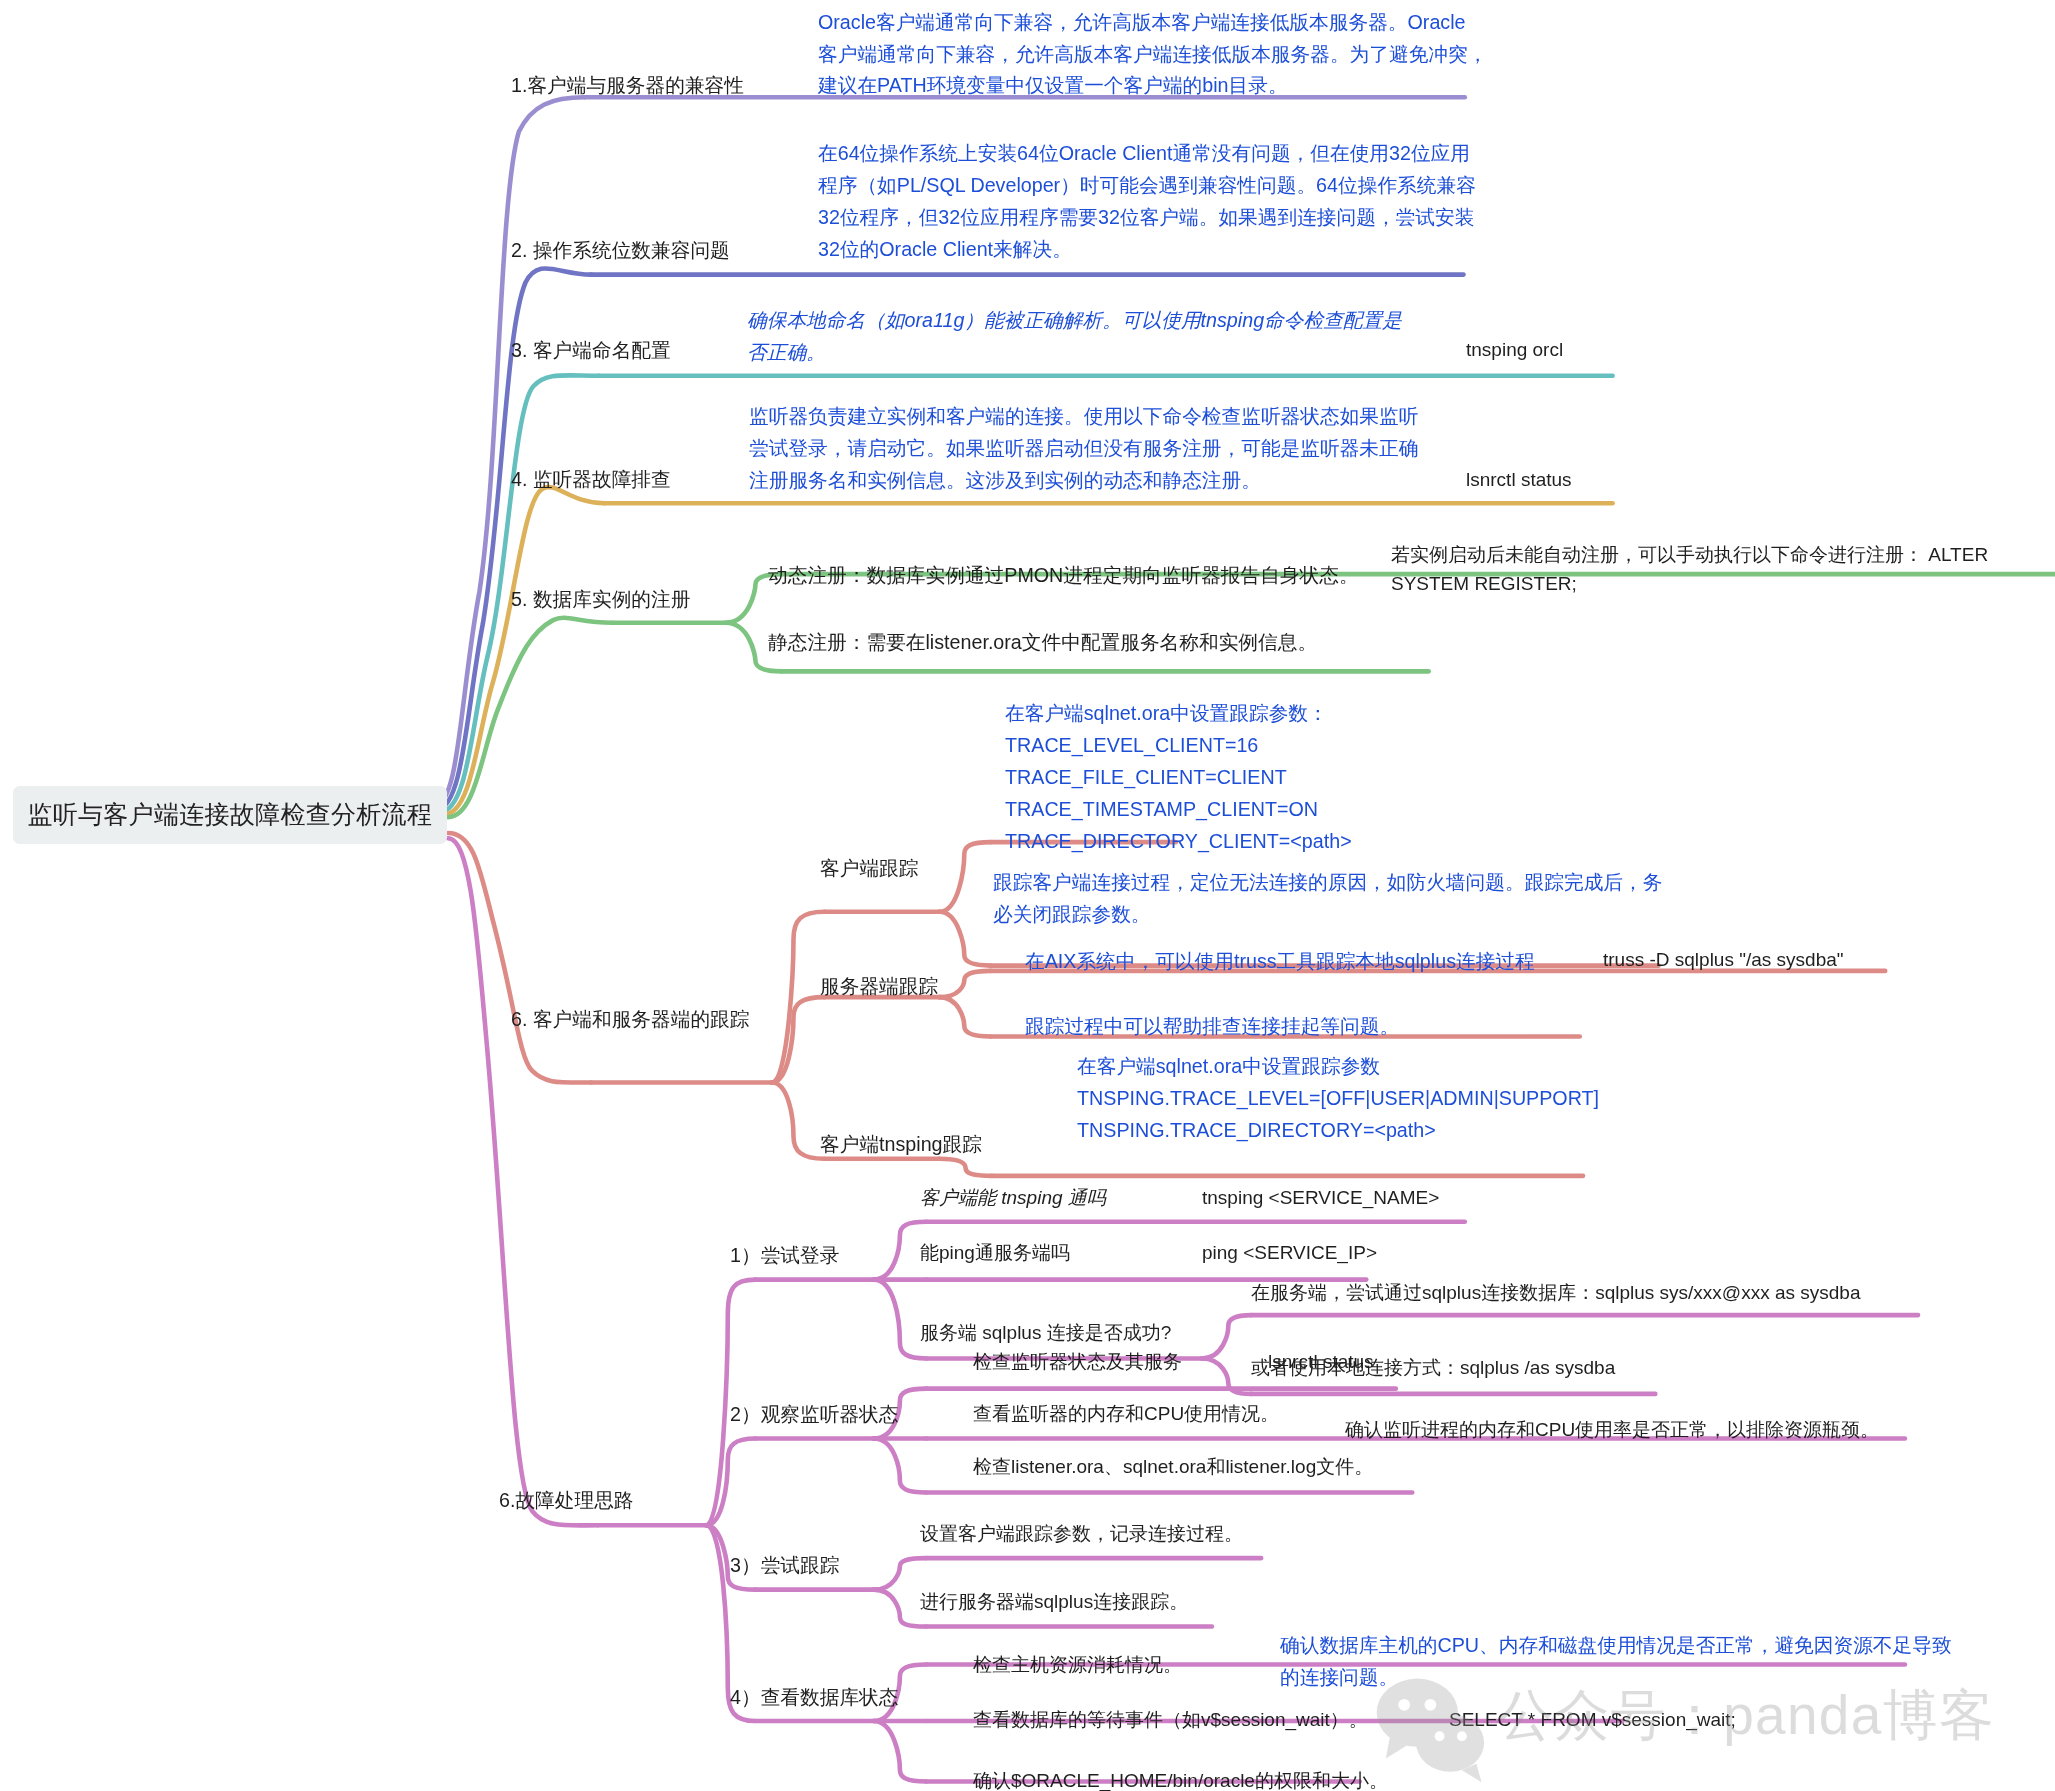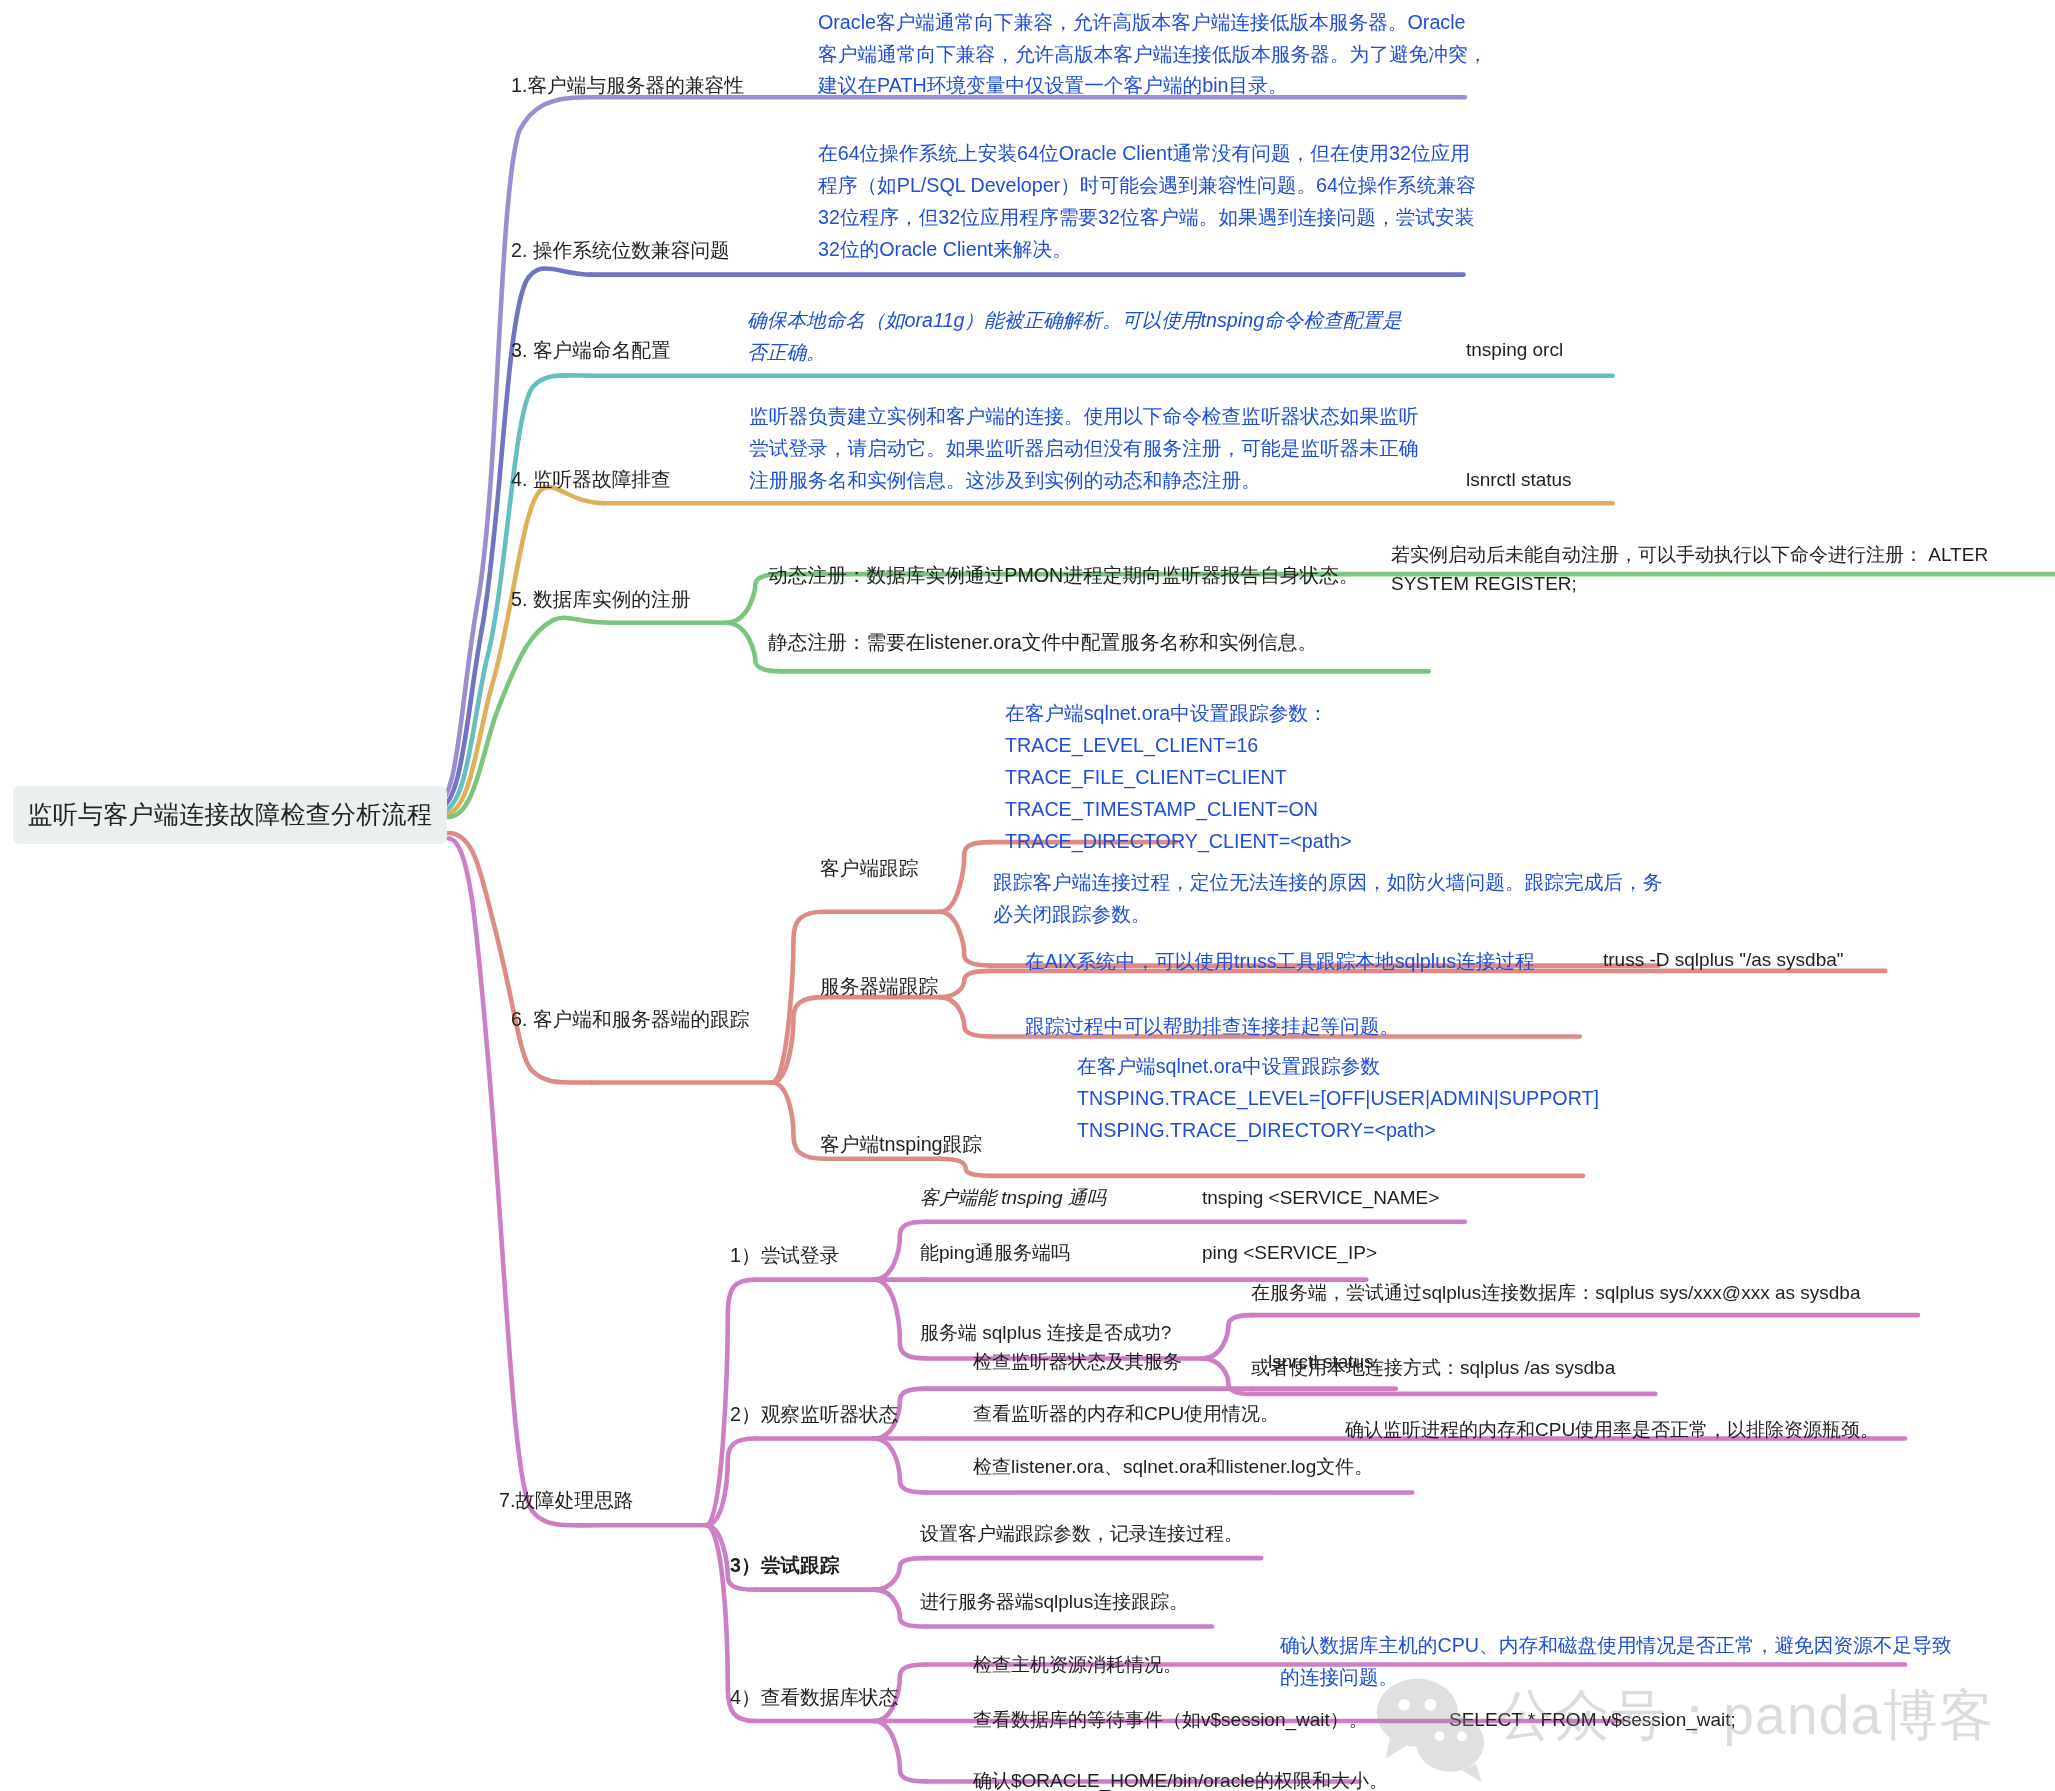--- a/index.html
+++ b/index.html
@@ -166,39 +166,39 @@
   <div class="node l2" style="left:820px;top:972px;">服务器端跟踪</div>
   <div class="node para" style="left:1025px;top:946px;">在AIX系统中，可以使用truss工具跟踪本地sqlplus连接过程</div>
   <div class="node cmd" style="left:1603px;top:946px;">truss -D sqlplus "/as sysdba"</div>
   <div class="node para" style="left:1025px;top:1011px;">跟踪过程中可以帮助排查连接挂起等问题。</div>
 
   <div class="node l2" style="left:820px;top:1130px;">客户端tnsping跟踪</div>
   <div class="node para" style="left:1077px;top:1051px;">在客户端sqlnet.ora中设置跟踪参数
 TNSPING.TRACE_LEVEL=[OFF|USER|ADMIN|SUPPORT]
 TNSPING.TRACE_DIRECTORY=&lt;path&gt;</div>
 
-  <div class="node l1" style="left:499px;top:1486px;">7.故障处理思路</div>
+  <div class="node l1" style="left:499px;top:1486px;">6.故障处理思路</div>
 
   <div class="node l2" style="left:730px;top:1241px;">1）尝试登录</div>
   <div class="node l3" style="left:920px;top:1184px;font-style:italic;">客户端能 tnsping 通吗</div>
   <div class="node cmd" style="left:1202px;top:1184px;">tnsping &lt;SERVICE_NAME&gt;</div>
   <div class="node l3" style="left:920px;top:1239px;">能ping通服务端吗</div>
   <div class="node cmd" style="left:1202px;top:1239px;">ping &lt;SERVICE_IP&gt;</div>
   <div class="node l3" style="left:920px;top:1319px;">服务端 sqlplus 连接是否成功?</div>
   <div class="node l3" style="left:1251px;top:1279px;">在服务端，尝试通过sqlplus连接数据库：sqlplus sys/xxx@xxx as sysdba</div>
   <div class="node l3" style="left:1251px;top:1354px;">或者使用本地连接方式：sqlplus /as sysdba</div>
 
   <div class="node l2" style="left:730px;top:1400px;">2）观察监听器状态</div>
   <div class="node l3" style="left:973px;top:1348px;">检查监听器状态及其服务</div>
   <div class="node cmd" style="left:1268px;top:1348px;">lsnrctl status</div>
   <div class="node l3" style="left:973px;top:1400px;">查看监听器的内存和CPU使用情况。</div>
   <div class="node l3" style="left:1345px;top:1400px;margin-top:16px;">确认监听进程的内存和CPU使用率是否正常，以排除资源瓶颈。</div>
   <div class="node l3" style="left:973px;top:1453px;">检查listener.ora、sqlnet.ora和listener.log文件。</div>
 
-  <div class="node l2" style="left:730px;top:1551px;font-weight:bold;">3）尝试跟踪</div>
+  <div class="node l2" style="left:730px;top:1551px;">3）尝试跟踪</div>
   <div class="node l3" style="left:920px;top:1520px;">设置客户端跟踪参数，记录连接过程。</div>
   <div class="node l3" style="left:920px;top:1588px;">进行服务器端sqlplus连接跟踪。</div>
 
   <div class="node l2" style="left:730px;top:1683px;">4）查看数据库状态</div>
   <div class="node l3" style="left:973px;top:1651px;">检查主机资源消耗情况。</div>
   <div class="node para" style="left:1268px;top:1630px;margin-left:12px;">确认数据库主机的CPU、内存和磁盘使用情况是否正常，避免因资源不足导致
 的连接问题。</div>
   <div class="node l3" style="left:973px;top:1706px;">查看数据库的等待事件（如v$session_wait）。</div>
   <div class="node cmd" style="left:1449px;top:1706px;">SELECT * FROM v$session_wait;</div>
   <div class="node l3" style="left:973px;top:1767px;">确认$ORACLE_HOME/bin/oracle的权限和大小。</div>

